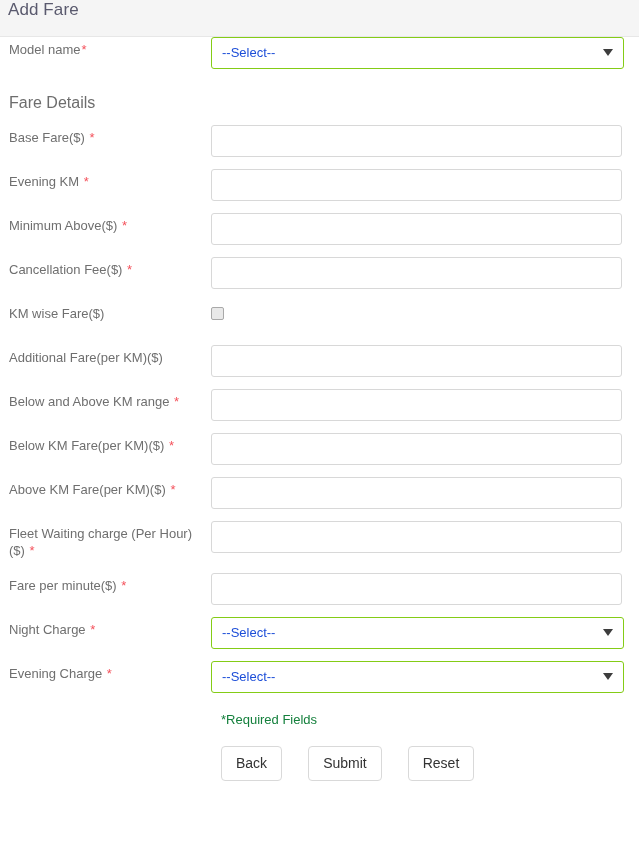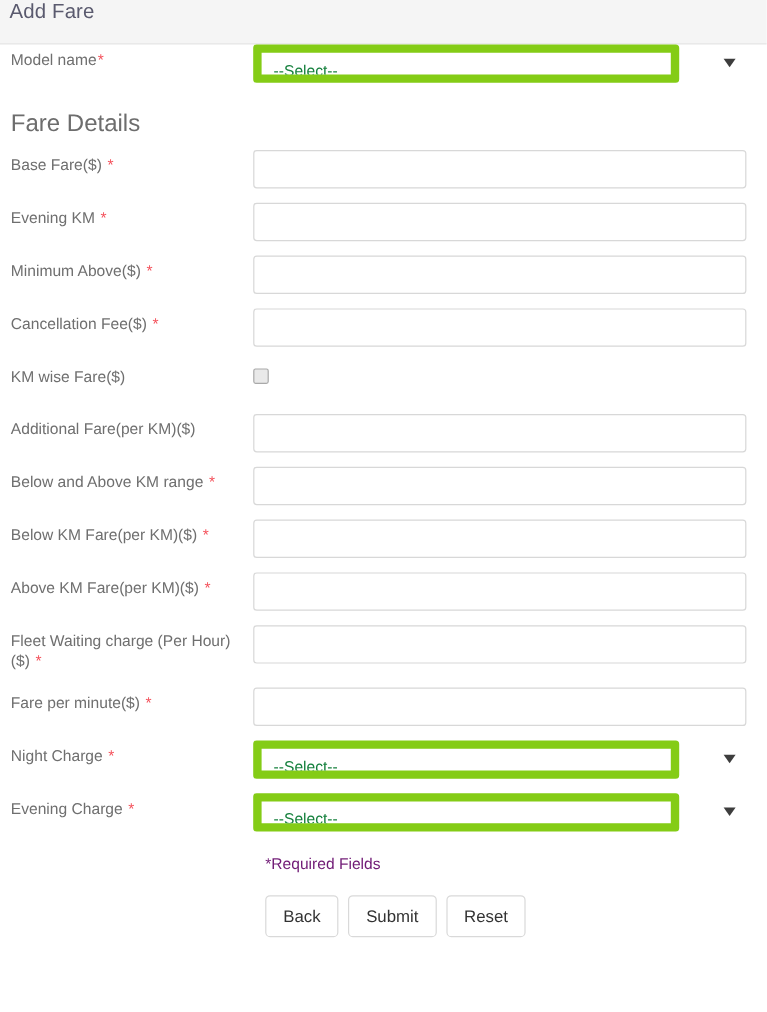--- a/index.html
+++ b/index.html
@@ -85,31 +85,31 @@
     outline: none;
   }
 
   .sel-wrap {
     position: relative;
     width: 411px;
     height: 32px;
   }
   .sel {
     display: block;
-    width: 355px;
+    width: 413px;
     height: 32px;
     box-sizing: border-box;
-    border: 7px solid #84cc16;
+    border: 1px solid #84cc16;
     border-radius: 3px;
     background: #ffffff;
     padding: 0 24px 0 10px;
     font-size: 13px;
     line-height: 30px;
     font-family: "Liberation Sans", sans-serif;
-    color: #15803d;
+    color: #1d4ed8;
     white-space: nowrap;
     overflow: hidden;
   }
   .caret {
     position: absolute;
     right: 9px;
     top: 12px;
     width: 0;
     height: 0;
     border-left: 5px solid transparent;
@@ -131,53 +131,53 @@
 
   
   .section-head {
     height: 44px;
     display: flex;
     align-items: center;
     padding-left: 9px;
     box-sizing: border-box;
   }
   .section-head span {
-    font-size: 20px;
+    font-size: 16px;
     color: #6d6d6d;
     font-weight: normal;
   }
 
   
   .req-note-row {
     display: flex;
     height: 28px;
     align-items: center;
   }
   .req-note-spacer {
     width: 211px;
     min-width: 211px;
   }
   .req-note {
     font-size: 13px;
-    color: #701a75;
+    color: #15803d;
     padding-left: 10px;
   }
 
   
   .btn-row {
     display: flex;
     padding-top: 13px;
   }
   .btn-spacer {
     width: 211px;
     min-width: 211px;
   }
   .btn-group {
     display: flex;
-    gap: 8px;
+    gap: 26px;
     padding-left: 10px;
   }
   .btn {
     min-width: 58px;
     height: 35px;
     box-sizing: border-box;
     border: 1px solid #d9d9d9;
     border-radius: 4px;
     background: #ffffff;
     color: #333333;

